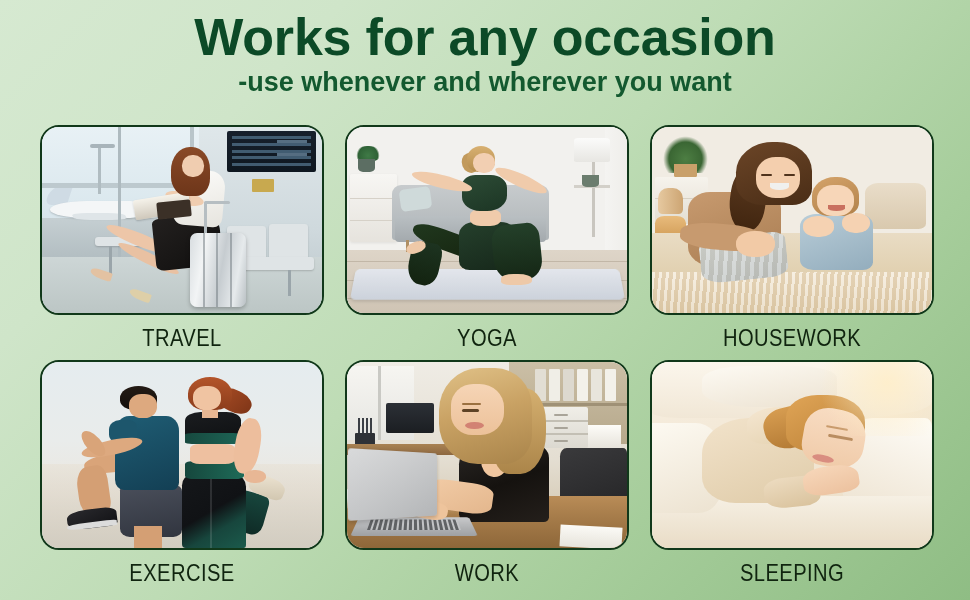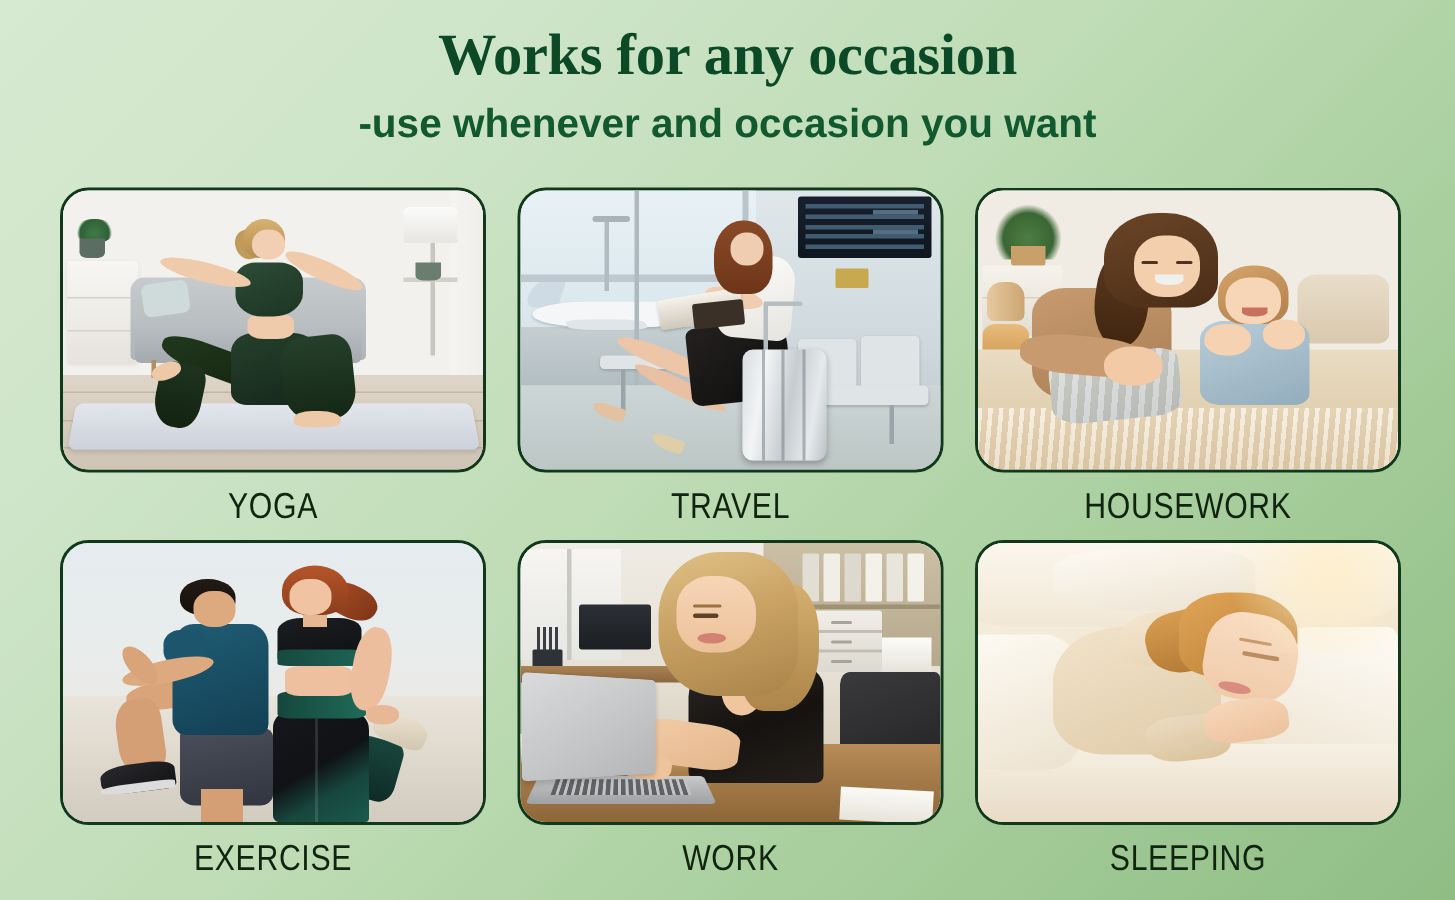--- a/index.html
+++ b/index.html
@@ -23,27 +23,26 @@
   }
 
   
   #header {
     position:absolute;
     left:0; top:14px;
     width:970px;
     text-align:center;
   }
   .headline {
-    font-size:39px;
+    font-size:52px;
     font-weight:bold;
     color:#0c4a27;
     letter-spacing:-0.2px;
     line-height:46px;
     white-space:nowrap;
-    font-family:Liberation Serif, serif;
   }
   .subheadline {
     margin-top:6px;
     font-size:27px;
     font-weight:bold;
     color:#13592f;
     line-height:32px;
     white-space:nowrap;
   }
 
@@ -400,67 +399,24 @@
   .wk-chair { right:0; top:46%; width:24%; height:44%;
     background:linear-gradient(160deg,#3a3a3c,#202022); border-radius:10% 6% 4% 14%; }
 </style>
 </head>
 <body>
 
 <div id="banner">
 
   <div id="header">
     <div class="headline">Works for any occasion</div>
-    <div class="subheadline">-use whenever and occasion you want</div>
+    <div class="subheadline">-use whenever and wherever you want</div>
   </div>
 
   <div id="grid">
-
-    <div class="cell">
-      <div class="photo-frame">
-        <div class="photo">
-          <div class="sh yg-bg"></div>
-          <div class="sh yg-wall"></div>
-          <div class="sh yg-curtain"></div>
-          <div class="sh yg-floor"></div>
-          <div class="sh yg-floorline" style="top:72%"></div>
-          <div class="sh yg-floorline" style="top:82%"></div>
-          <div class="sh yg-floorline" style="top:92%"></div>
-          <div class="sh yg-plant"></div>
-          <div class="sh yg-pot"></div>
-          <div class="sh yg-cab"></div>
-          <div class="sh yg-cabline" style="top:38%"></div>
-          <div class="sh yg-cabline" style="top:50%"></div>
-          <div class="sh yg-sofa"></div>
-          <div class="sh yg-pillow"></div>
-          <div class="sh yg-sofa-seat"></div>
-          <div class="sh yg-sofaleg" style="left:21%"></div>
-          <div class="sh yg-sofaleg" style="left:68%"></div>
-          <div class="sh yg-lampshade"></div>
-          <div class="sh yg-lamppole"></div>
-          <div class="sh yg-shelf"></div>
-          <div class="sh yg-shelfpot"></div>
-          <div class="sh yg-mat"></div>
-          <div class="sh yg-legback"></div>
-          <div class="sh yg-shinback"></div>
-          <div class="sh yg-foot2"></div>
-          <div class="sh yg-pants"></div>
-          <div class="sh yg-legfront"></div>
-          <div class="sh yg-foot"></div>
-          <div class="sh yg-belly"></div>
-          <div class="sh yg-top"></div>
-          <div class="sh yg-armL"></div>
-          <div class="sh yg-armR"></div>
-          <div class="sh yg-pony"></div>
-          <div class="sh yg-hair"></div>
-          <div class="sh yg-face"></div>
-        </div>
-      </div>
-      <div class="caption">YOGA</div>
-    </div>
 
     <div class="cell">
       <div class="photo-frame">
         <div class="photo">
           <div class="sh tv-bg"></div>
           <div class="sh tv-win"></div>
           <div class="sh tv-ground"></div>
           <div class="sh tv-plane-tail"></div>
           <div class="sh tv-plane-body"></div>
           <div class="sh tv-plane-wing"></div>
@@ -506,20 +462,63 @@
             <div class="sh tv-case-l" style="left:70%"></div>
           </div>
         </div>
       </div>
       <div class="caption">TRAVEL</div>
     </div>
 
     <div class="cell">
       <div class="photo-frame">
         <div class="photo">
+          <div class="sh yg-bg"></div>
+          <div class="sh yg-wall"></div>
+          <div class="sh yg-curtain"></div>
+          <div class="sh yg-floor"></div>
+          <div class="sh yg-floorline" style="top:72%"></div>
+          <div class="sh yg-floorline" style="top:82%"></div>
+          <div class="sh yg-floorline" style="top:92%"></div>
+          <div class="sh yg-plant"></div>
+          <div class="sh yg-pot"></div>
+          <div class="sh yg-cab"></div>
+          <div class="sh yg-cabline" style="top:38%"></div>
+          <div class="sh yg-cabline" style="top:50%"></div>
+          <div class="sh yg-sofa"></div>
+          <div class="sh yg-pillow"></div>
+          <div class="sh yg-sofa-seat"></div>
+          <div class="sh yg-sofaleg" style="left:21%"></div>
+          <div class="sh yg-sofaleg" style="left:68%"></div>
+          <div class="sh yg-lampshade"></div>
+          <div class="sh yg-lamppole"></div>
+          <div class="sh yg-shelf"></div>
+          <div class="sh yg-shelfpot"></div>
+          <div class="sh yg-mat"></div>
+          <div class="sh yg-legback"></div>
+          <div class="sh yg-shinback"></div>
+          <div class="sh yg-foot2"></div>
+          <div class="sh yg-pants"></div>
+          <div class="sh yg-legfront"></div>
+          <div class="sh yg-foot"></div>
+          <div class="sh yg-belly"></div>
+          <div class="sh yg-top"></div>
+          <div class="sh yg-armL"></div>
+          <div class="sh yg-armR"></div>
+          <div class="sh yg-pony"></div>
+          <div class="sh yg-hair"></div>
+          <div class="sh yg-face"></div>
+        </div>
+      </div>
+      <div class="caption">YOGA</div>
+    </div>
+
+    <div class="cell">
+      <div class="photo-frame">
+        <div class="photo">
           <div class="sh hw-bg"></div>
           <div class="sh hw-wall"></div>
           <div class="sh hw-plant"></div>
           <div class="sh hw-plantpot"></div>
           <div class="sh hw-shelf"></div>
           <div class="sh hw-shelfline" style="top:38%"></div>
           <div class="sh hw-vase"></div>
           <div class="sh hw-lamp"></div>
           <div class="sh hw-pillow"></div>
           <div class="sh hw-bed"></div>

